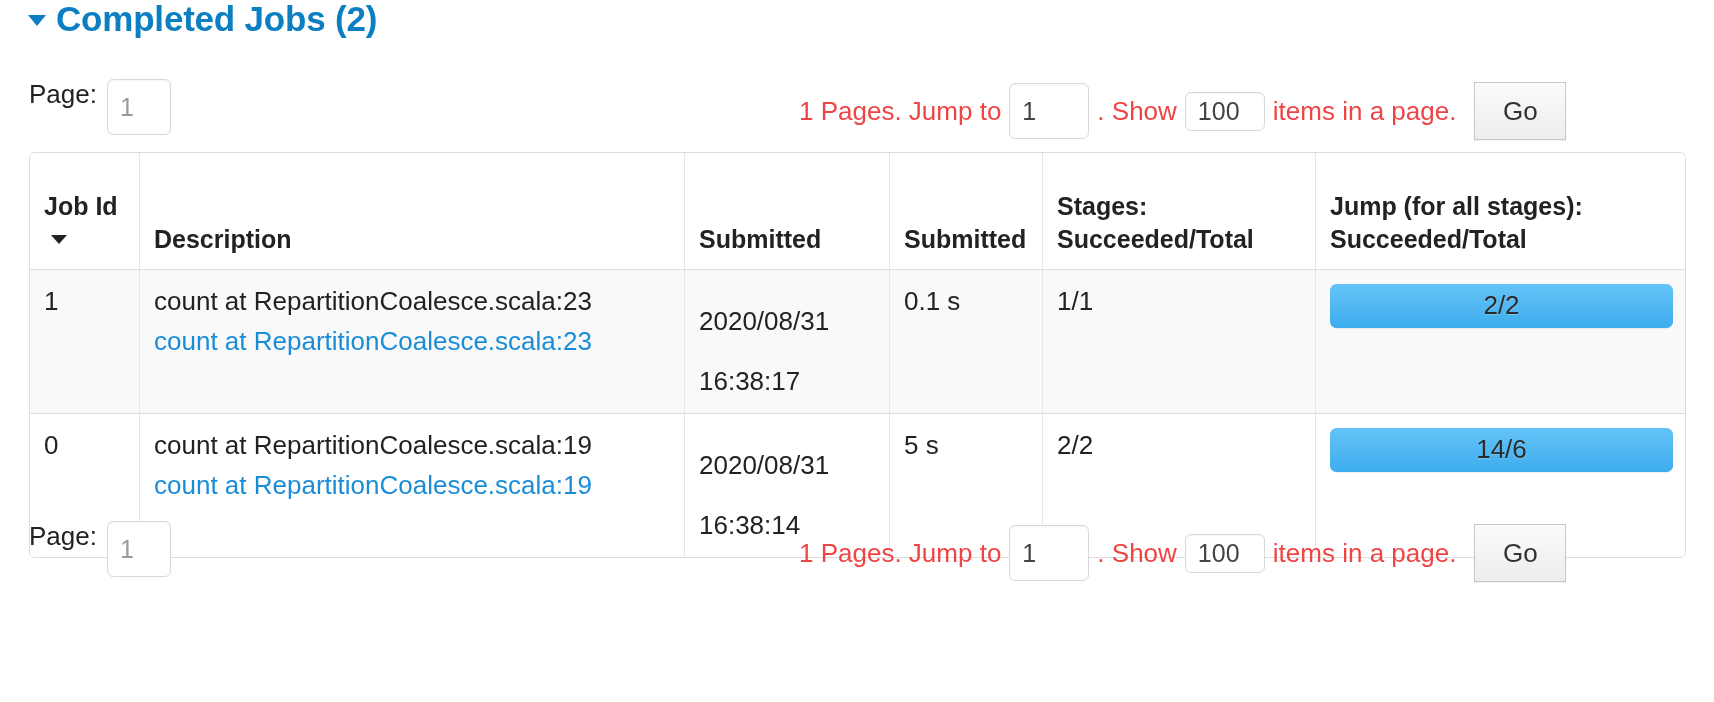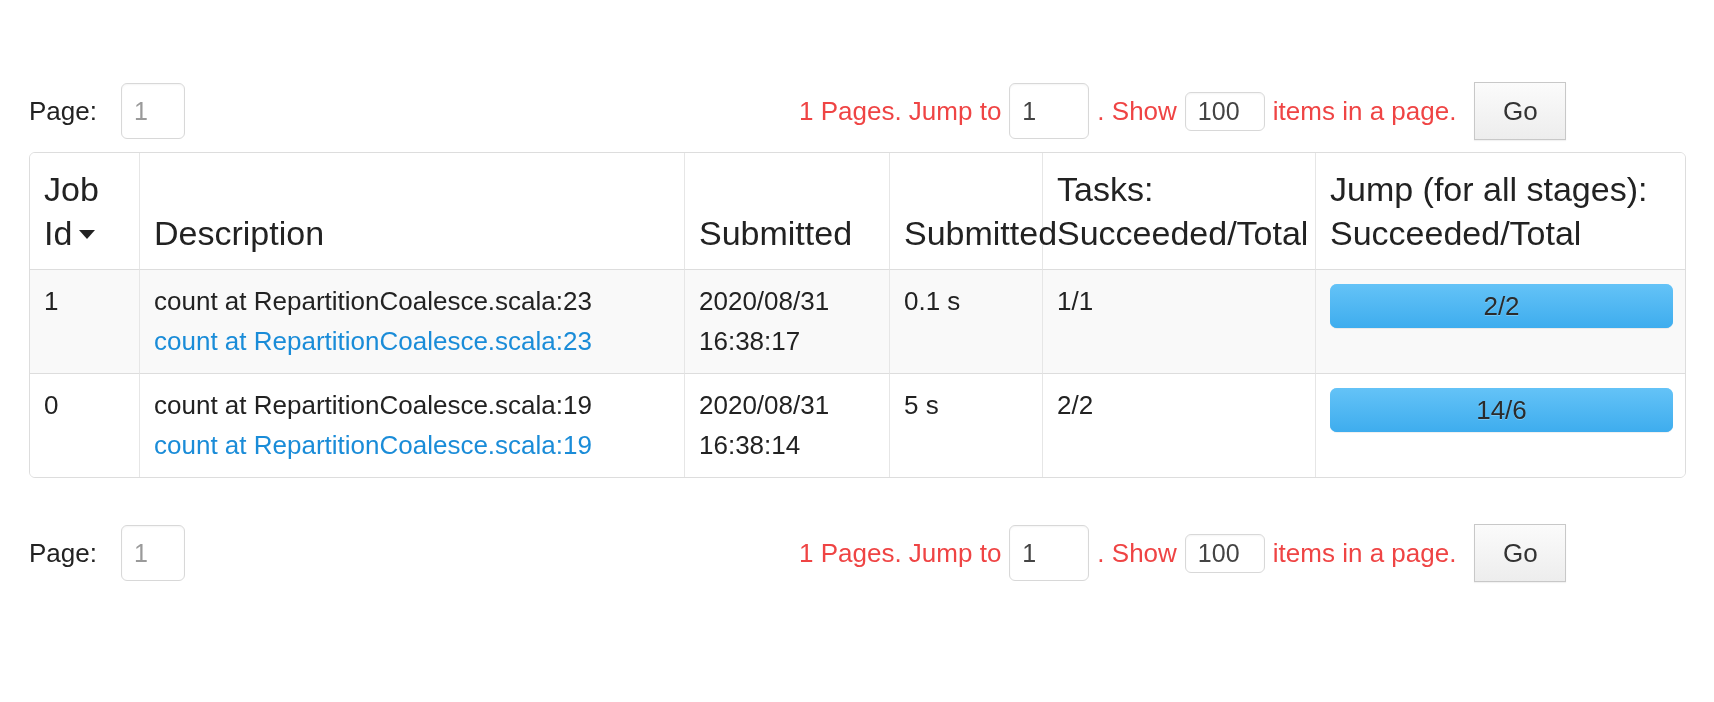--- a/index.html
+++ b/index.html
@@ -33,21 +33,21 @@
 
   
   .pager{
     position:absolute;left:0;right:0;
     height:64px;
     font-size:26px;color:#222;
     white-space:nowrap;
   }
   .pager .left{
     position:absolute;left:29px;top:0;
-    display:flex;align-items:center;gap:24px;height:64px;
+    display:flex;gap:10px;height:64px;
   }
   .pager .right{
     position:absolute;top:0;
     display:flex;align-items:center;gap:8px;height:64px;
   }
   .pg-label{font-size:26px;color:#222;}
   .txt{font-size:26px;color:#ef4444;}
 
   .box{
     box-sizing:border-box;
@@ -86,22 +86,22 @@
     border-collapse:separate;
     border-spacing:0;
     width:1657px;
     table-layout:fixed;
     border:1px solid #ddd;
     border-radius:6px;
     overflow:hidden;
     background:#fff;
   }
   table.jobs th{
-    font-size:34px;
-    font-weight:normal;
+    font-size:25px;
+    font-weight:bold;
     color:#222;
     text-align:left;
     vertical-align:bottom;
     padding:14px 12px 14px 14px;
     border-bottom:1px solid #dddddd;
     border-right:1px solid #e6e6e6;
     background:#ffffff;
     line-height:1.30;
     height:88px;
   }
@@ -133,21 +133,21 @@
     width:0;height:0;
     border-left:8px solid transparent;
     border-right:8px solid transparent;
     border-top:9px solid #222;
     margin-left:7px;
     vertical-align:middle;
     margin-bottom:3px;
   }
   .desc-main{display:block;color:#222;}
   .desc-link{display:block;color:#1a8cd8;text-decoration:none;cursor:pointer;}
-  .sub-line{display:block;}
+  .sub-line{display:block;margin-top:20px;}
 
   
   .progress{
     position:relative;
     width:100%;
     height:44px;
     border-radius:7px;
     background:linear-gradient(to bottom,#64c3f7 0%,#3eadee 100%);
     box-shadow:inset 0 1px 0 rgba(255,255,255,0.35),0 1px 0 rgba(0,0,0,0.06);
     overflow:hidden;
@@ -162,20 +162,24 @@
     display:flex;align-items:center;justify-content:center;
     font-size:26px;color:#2b2b2b;
     text-shadow:0 1px 0 rgba(255,255,255,0.25);
   }
 </style>
 </head>
 <body>
 
 <div class="page">
 
+  <div class="title-row">
+    <span class="caret-down"></span>
+    <span class="title-text">Completed Jobs (2)</span>
+  </div>
 
   <div class="pager" style="top:79px;">
     <div class="left">
       <span class="pg-label">Page:</span>
       <span class="box box-page">1</span>
     </div>
     <div class="right" style="left:799px;">
       <span class="txt">1 Pages. Jump to</span>
       <span class="box box-jump">1</span>
       <span class="txt">. Show</span>
@@ -203,21 +207,21 @@
           <th>
             <span>Description</span>
           </th>
           <th>
             <span>Submitted</span>
           </th>
           <th>
             <span>Submitted</span>
           </th>
           <th>
-            <span>Tasks:</span><br>
+            <span>Stages:</span><br>
             <span>Succeeded/Total</span>
           </th>
           <th>
             <span>Jump (for all stages):</span><br>
             <span>Succeeded/Total</span>
           </th>
         </tr>
       </thead>
       <tbody>
         <tr class="row-odd">

